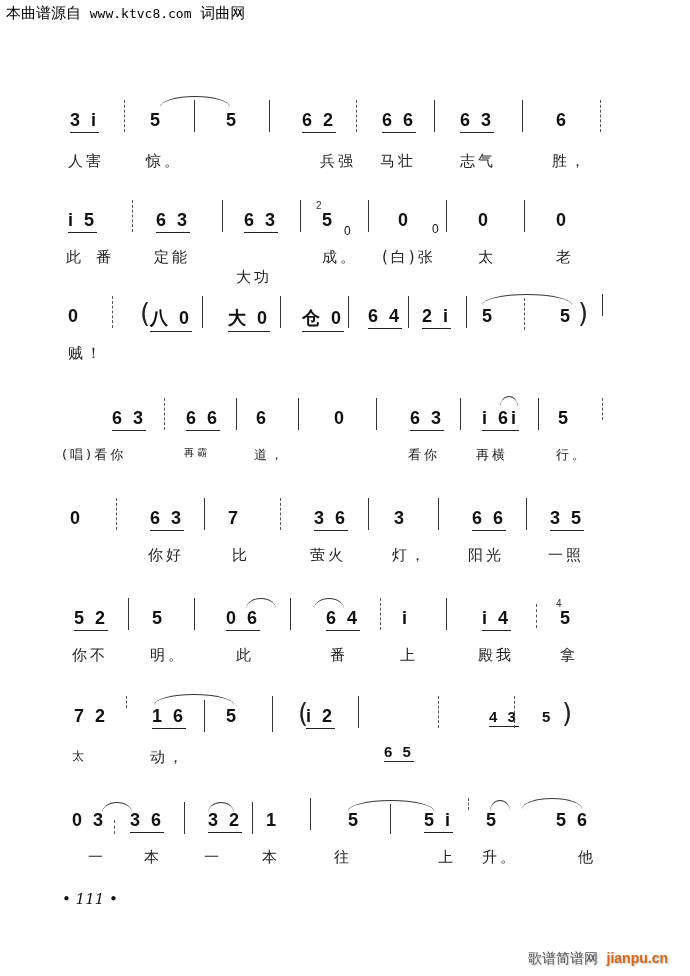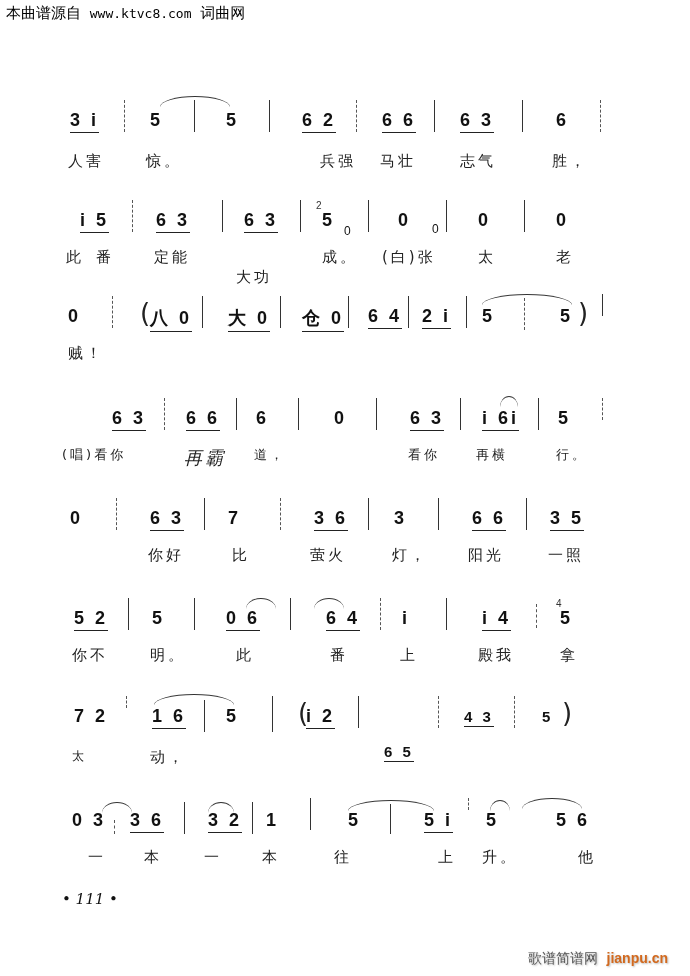--- a/index.html
+++ b/index.html
@@ -64,21 +64,21 @@
   <div class="bar dash" style="left:600px;top:0;"></div>
   <span class="lyric" style="left:68px;top:52px;">人害</span>
   <span class="lyric" style="left:146px;top:52px;">惊。</span>
   <span class="lyric" style="left:300px;top:52px;margin-left:20px;">兵强</span>
   <span class="lyric" style="left:380px;top:52px;">马壮</span>
   <span class="lyric" style="left:460px;top:52px;">志气</span>
   <span class="lyric" style="left:552px;top:52px;">胜，</span>
 </div>
 
 <div class="row" style="top:200px;">
-  <span class="note ul" style="left:80px;top:10px;">i 5</span>
+  <span class="note ul" style="left:68px;top:10px;">i 5</span>
   <div class="bar dash" style="left:132px;top:0;"></div>
   <span class="note ul" style="left:156px;top:10px;">6 3</span>
   <div class="bar" style="left:222px;top:0;"></div>
   <span class="note ul" style="left:244px;top:10px;">6 3</span>
   <span class="grace" style="left:316px;top:0;">2</span>
   <div class="bar" style="left:300px;top:0;"></div>
   <span class="note" style="left:322px;top:10px;">5</span>
   <span class="note" style="left:344px;top:24px;font-size:12px;font-weight:normal;">0</span>
   <div class="bar" style="left:368px;top:0;"></div>
   <span class="note" style="left:398px;top:10px;">0</span>
@@ -130,21 +130,21 @@
   <span class="note" style="left:334px;top:10px;">0</span>
   <div class="bar" style="left:376px;top:0;"></div>
   <span class="note ul" style="left:410px;top:10px;">6 3</span>
   <div class="bar" style="left:460px;top:0;"></div>
   <div class="slur" style="left:500px;top:-2px;width:18px;"></div>
   <span class="note ul" style="left:482px;top:10px;">i 6i</span>
   <div class="bar" style="left:538px;top:0;"></div>
   <span class="note" style="left:558px;top:10px;">5</span>
   <div class="bar dash" style="left:602px;top:0;height:22px;"></div>
   <span class="lyric" style="left:62px;top:48px;font-size:13px;">(唱)看你</span>
-  <span class="lyric" style="left:184px;top:48px;font-size:18px;font-style:italic;">再霸</span>
+  <span class="lyric" style="left:184px;top:48px;font-size:10px;">再霸</span>
   <span class="lyric" style="left:254px;top:48px;font-size:13px;">道，</span>
   <span class="lyric" style="left:408px;top:48px;font-size:13px;">看你</span>
   <span class="lyric" style="left:476px;top:48px;font-size:13px;">再横</span>
   <span class="lyric" style="left:556px;top:48px;font-size:13px;">行。</span>
 </div>
 
 <div class="row" style="top:498px;">
   <span class="note" style="left:70px;top:10px;">0</span>
   <div class="bar dash" style="left:116px;top:0;"></div>
   <span class="note ul" style="left:150px;top:10px;">6 3</span>
@@ -198,21 +198,21 @@
   <div class="slur" style="left:154px;top:-2px;width:80px;"></div>
   <span class="note ul" style="left:152px;top:10px;">1 6</span>
   <div class="bar" style="left:204px;top:4px;"></div>
   <span class="note" style="left:226px;top:10px;">5</span>
   <div class="bar" style="left:272px;top:0;height:36px;"></div>
   <span class="paren" style="left:298px;top:2px;">(</span>
   <span class="note ul" style="left:306px;top:10px;">i 2</span>
   <div class="bar" style="left:358px;top:0;"></div>
   <span class="note ul" style="left:384px;top:12px;font-size:15px;margin-top:35px;">6 5</span>
   <div class="bar dash" style="left:438px;top:0;"></div>
-  <span class="note ul" style="left:464px;top:12px;font-size:15px;">4 3</span>
+  <span class="note ul" style="left:489px;top:12px;font-size:15px;">4 3</span>
   <div class="bar dash" style="left:514px;top:0;"></div>
   <span class="note" style="left:542px;top:12px;font-size:15px;">5</span>
   <span class="paren" style="left:562px;top:2px;">)</span>
   <span class="lyric" style="left:72px;top:52px;font-size:12px;">太</span>
   <span class="lyric" style="left:150px;top:52px;">动，</span>
 </div>
 
 <div class="row" style="top:794px;">
   <span class="note" style="left:72px;top:16px;">0 3</span>
   <div class="bar dash" style="left:114px;top:26px;height:14px;"></div>

